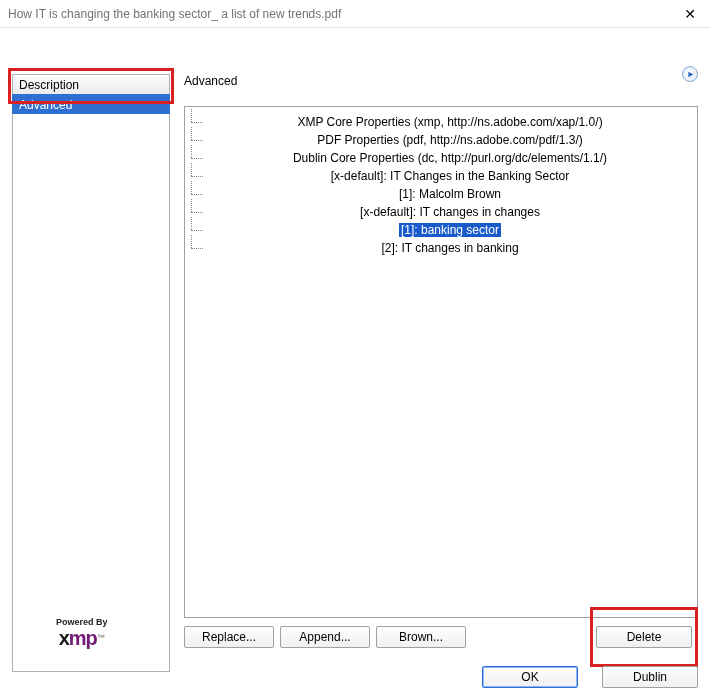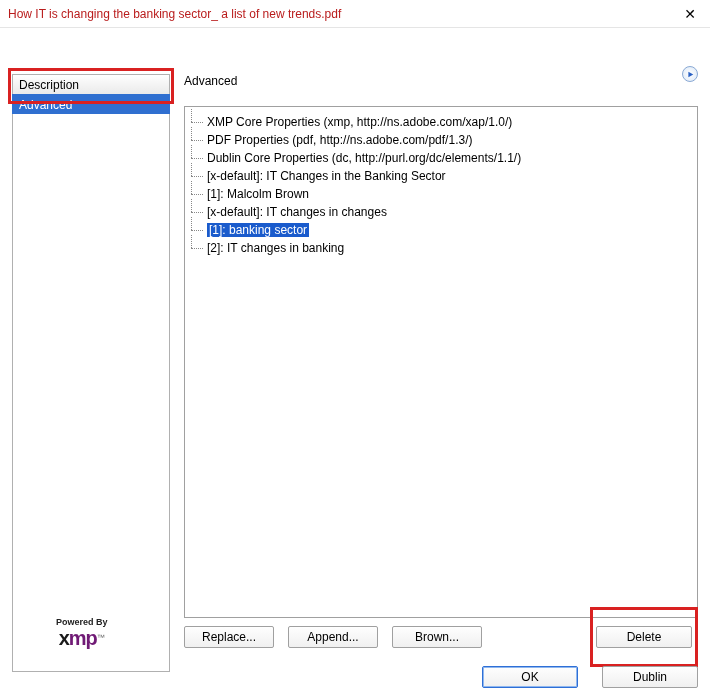--- a/index.html
+++ b/index.html
@@ -10,21 +10,21 @@
     font-size: 12px;
     background: #fff;
     color: #000;
   }
   .window { width: 710px; height: 700px; position: relative; }
   .titlebar {
     height: 28px; display: flex; align-items: center;
     padding: 0 8px; border-bottom: 1px solid #e5e5e5;
     background: #fff;
   }
-  .titlebar .title { flex: 1; font-size: 12px; font-weight: 400; color: #b91c1c; }
+  .titlebar .title { flex: 1; font-size: 12px; font-weight: 400; color: #737373; }
   .close-x { width: 24px; text-align: center; font-size: 14px; cursor: pointer; }
   .body {
     position: absolute; top: 28px; left: 0; right: 0; bottom: 0;
     padding: 10px 10px 0 10px;
   }
   .sidebar {
     position: absolute; left: 12px; top: 46px; width: 158px; height: 598px;
   }
   .tabwrap-highlight {
     position: absolute; top: -6px; left: -4px; width: 166px; height: 36px;
@@ -54,21 +54,21 @@
     border: 1px solid #8aa9d4; border-radius: 50%;
     display: flex; align-items: center; justify-content: center;
     background: radial-gradient(#fff,#dbe8f7);
   }
   .play-icon svg { width: 7px; height: 7px; }
   .tree-box {
     position: absolute; left: 184px; top: 78px; right: 12px; height: 512px;
     border: 1px solid #a0a0a0; background: #fff; padding: 6px 4px;
     overflow: hidden;
   }
-  .tree ul { list-style: none; margin: 0; padding: 0 0 0 18px; }
+  .tree ul { list-style: none; margin: 0; padding: 0 0 0 18px; text-align: center; }
   .tree > ul { padding-left: 2px; }
   .tree li {
     position: relative; padding: 1px 0 1px 16px; line-height: 16px;
   }
   .tree li::before {
     content: ""; position: absolute; left: 0; top: 0; bottom: 50%;
     border-left: 1px dotted #888;
   }
   .tree li::after {
     content: ""; position: absolute; left: 0; top: 9px; width: 12px;
@@ -82,21 +82,21 @@
   .powered {
     position: absolute; left: 56px; bottom: 50px; text-align: center;
   }
   .powered .pb { font-size: 9px; font-weight: 700; color: #222;}
   .powered .xmp { font-family: "Segoe UI", sans-serif; }
   .powered .x { font-size: 20px; font-weight: 700; letter-spacing: -1px; color: #1a1a1a;}
   .powered .mp { font-size: 20px; font-weight: 700; letter-spacing: -1px; color: #701a75;}
   .powered .tm { font-size: 8px; color:#6a6a6a; vertical-align: super;}
   .action-row {
     position: absolute; left: 184px; right: 12px; top: 596px; height: 26px;
-    display: flex; gap: 14px; align-items: center;
+    display: flex; gap: 6px; align-items: center;
   }
   .btn {
     height: 22px; min-width: 90px; padding: 0 12px;
     border: 1px solid #a0a0a0; background: linear-gradient(#fefefe,#f0f0f0);
     font-size: 12px; text-align: center; line-height: 20px;
     border-radius: 2px; cursor: pointer;
   }
   .action-row .spacer { flex: 1; }
   .delete-highlight {
     border: 3px solid #d92121; padding: 16px 3px;

